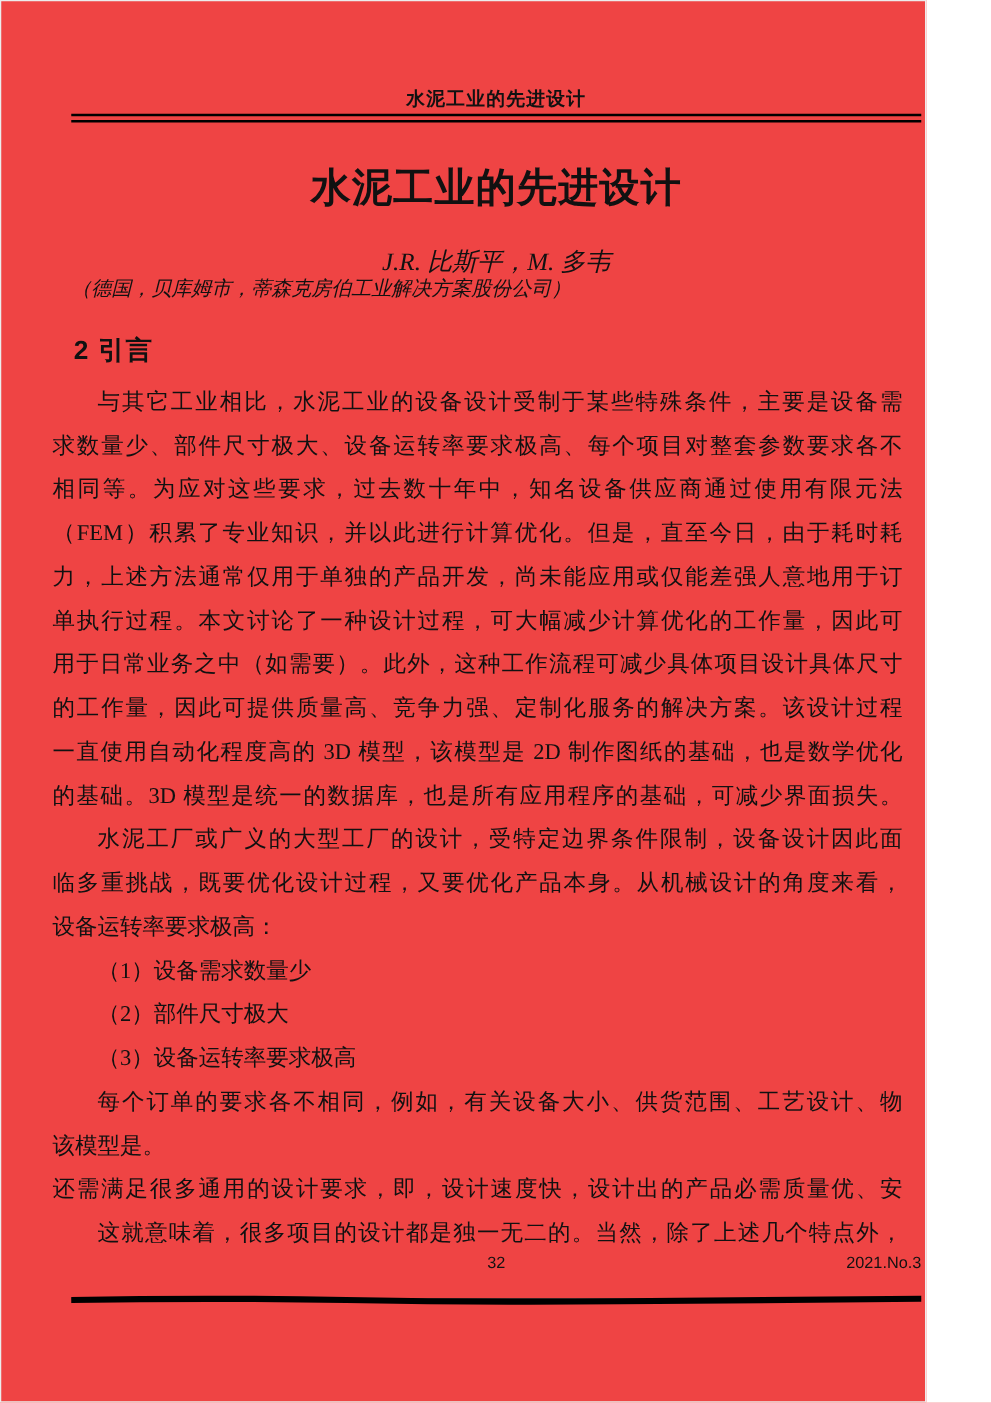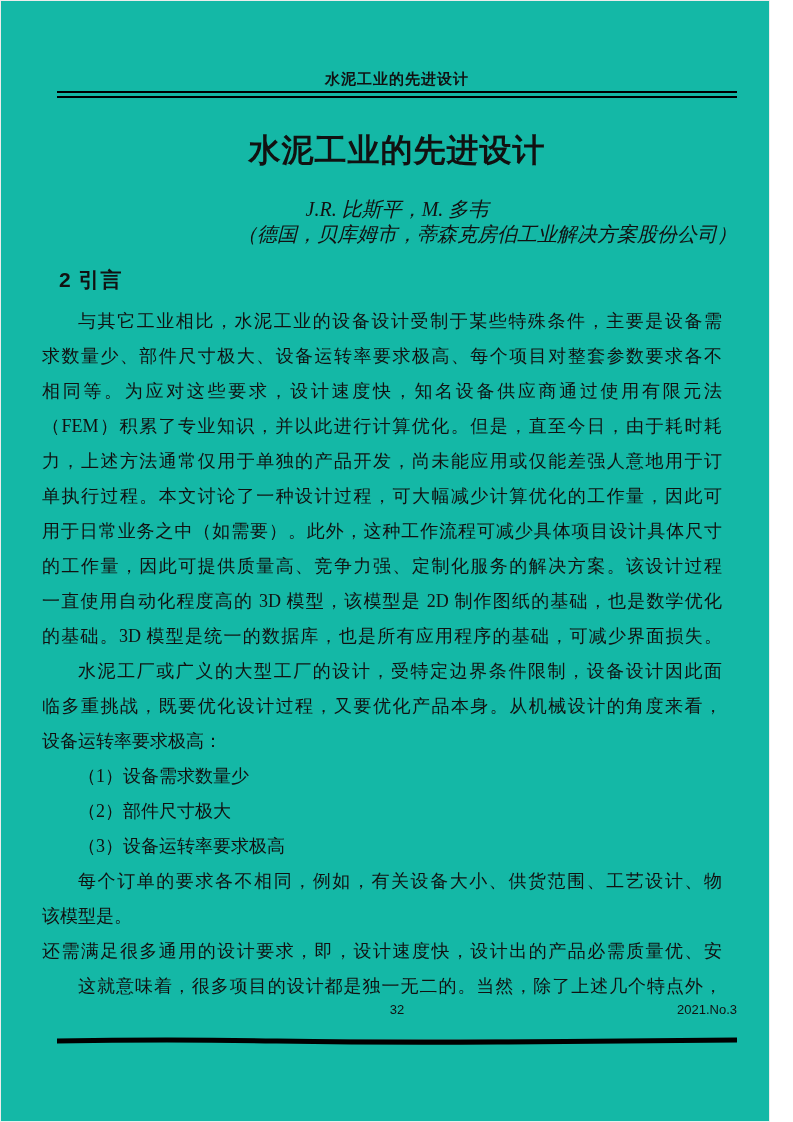--- a/index.html
+++ b/index.html
@@ -1,23 +1,24 @@
 <!DOCTYPE html>
 <html><head>
 <meta charset="utf-8">
 <style>
   html,body{margin:0;padding:0;background:#ffffff;}
   .page{
     position:relative;
-    width:770px;height:1122px;
-    background:#14b8a6;
+    width:694px;height:1122px;
+    background:#ef4444;
     color:#111111;
     box-shadow:inset 0 0 0 1px #ececec;
     overflow:hidden;
     font-family:"Liberation Serif","DejaVu Serif",serif;
+    padding-left:47px;
   }
   .sans{font-family:"Liberation Sans","DejaVu Sans",sans-serif;}
   .kai{font-style:italic;}
 
   .running-header{
     position:absolute;top:70px;left:57px;width:680px;
     text-align:center;font-size:15px;font-weight:600;
     letter-spacing:1px;
   }
   .header-rule{
@@ -29,21 +30,21 @@
     position:absolute;top:129px;left:57px;width:680px;
     text-align:center;font-size:32px;font-weight:700;
     letter-spacing:1px;
   }
   .byline{
     position:absolute;top:196px;left:57px;width:680px;
     text-align:center;font-size:20px;
   }
   .affiliation{
     position:absolute;top:221px;left:57px;width:680px;
-    text-align:right;font-size:20px;
+    text-align:left;font-size:16px;
   }
 
   .section-heading{
     position:absolute;top:266px;left:59px;
     font-size:21px;font-weight:700;letter-spacing:1px;
   }
 
   .body-block{
     position:absolute;top:304px;left:42px;width:680px;
     font-size:18px;
@@ -86,21 +87,21 @@
 
   <div class="byline kai">J.R. 比斯平，M. 多韦</div>
 
   <div class="affiliation kai">（德国，贝库姆市，蒂森克房伯工业解决方案股份公司）</div>
 
   <div class="section-heading sans">2 引言</div>
 
   <div class="body-block">
     <div class="line jf ind">与其它工业相比，水泥工业的设备设计受制于某些特殊条件，主要是设备需</div>
     <div class="line jf">求数量少、部件尺寸极大、设备运转率要求极高、每个项目对整套参数要求各不</div>
-    <div class="line jf">相同等。为应对这些要求，设计速度快，知名设备供应商通过使用有限元法</div>
+    <div class="line jf">相同等。为应对这些要求，过去数十年中，知名设备供应商通过使用有限元法</div>
     <div class="line jf">（FEM）积累了专业知识，并以此进行计算优化。但是，直至今日，由于耗时耗</div>
     <div class="line jf">力，上述方法通常仅用于单独的产品开发，尚未能应用或仅能差强人意地用于订</div>
     <div class="line jf">单执行过程。本文讨论了一种设计过程，可大幅减少计算优化的工作量，因此可</div>
     <div class="line jf">用于日常业务之中（如需要）。此外，这种工作流程可减少具体项目设计具体尺寸</div>
     <div class="line jf">的工作量，因此可提供质量高、竞争力强、定制化服务的解决方案。该设计过程</div>
     <div class="line jf">一直使用自动化程度高的 3D 模型，该模型是 2D 制作图纸的基础，也是数学优化</div>
     <div class="line jf">的基础。3D 模型是统一的数据库，也是所有应用程序的基础，可减少界面损失。</div>
     <div class="line jf ind">水泥工厂或广义的大型工厂的设计，受特定边界条件限制，设备设计因此面</div>
     <div class="line jf">临多重挑战，既要优化设计过程，又要优化产品本身。从机械设计的角度来看，</div>
     <div class="line">设备运转率要求极高：</div>

